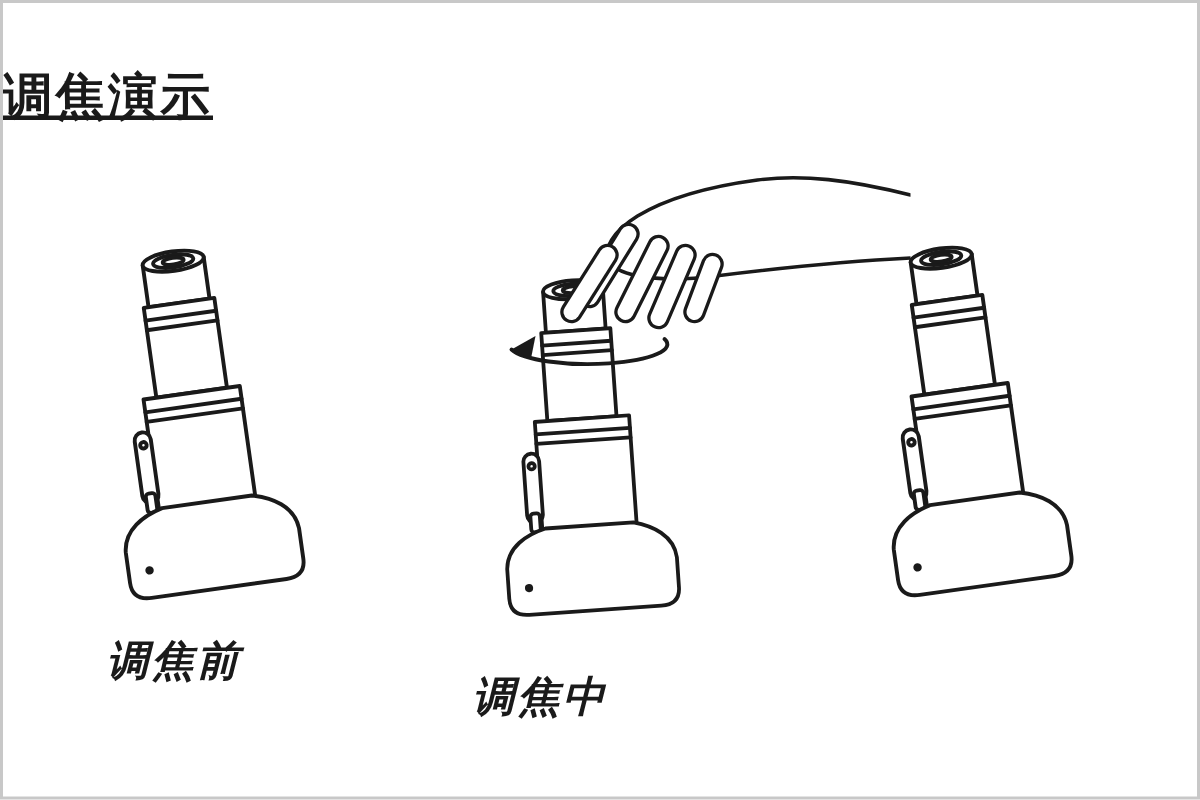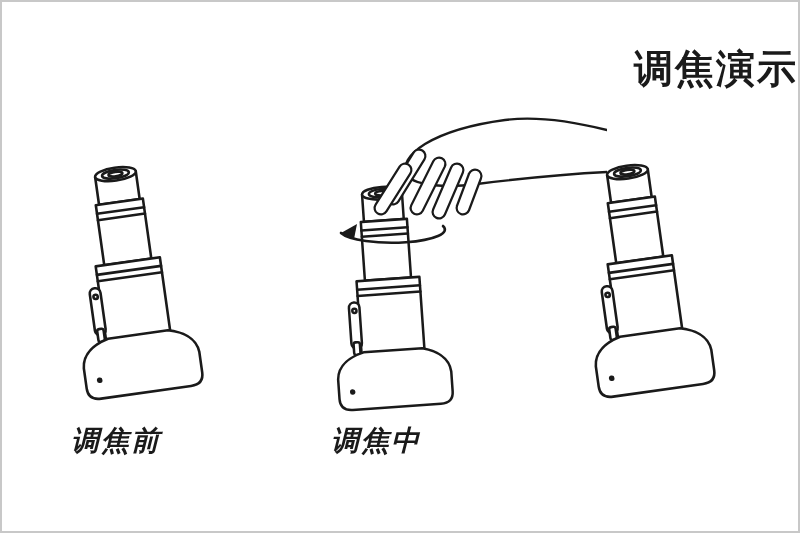--- a/index.html
+++ b/index.html
@@ -19,44 +19,45 @@
     height: 533px;
     background: var(--color-background);
     border: 2px solid var(--color-border);
     overflow: hidden;
   }
   .title {
     position: absolute;
     top: 40px;
     left: 0;
     width: 100%;
-    text-align: right;
-    font-size: 39px;
+    text-align: left;
+    font-size: 33px;
     font-weight: bold;
     color: var(--color-line);
     letter-spacing: 2px;
+    text-decoration: underline;
   }
   .figure { position: absolute; }
   .figure svg { display: block; color: var(--color-line); }
   .fig-before { left: 36px;  top: 118px; }
   .fig-during { left: 265px; top: 94px;  }
   .fig-after  { left: 548px; top: 116px; }
   .stage-label {
     position: absolute;
     top: 420px;
     width: 200px;
     text-align: center;
     font-size: 28px;
     font-weight: bold;
     color: var(--color-line);
     letter-spacing: 2px;
     font-style: italic;
   }
   .label-before { left: 14px; }
-  .label-during { left: 274px; }
+  .label-during { left: 258px; margin-top: 24px; }
   .label-after  { left: 552px; }
   .defs-holder { position: absolute; width: 0; height: 0; overflow: hidden; }
 </style>
 </head>
 <body>
 
 <div class="canvas">
 
   <svg class="defs-holder" aria-hidden="true">
     <defs>

